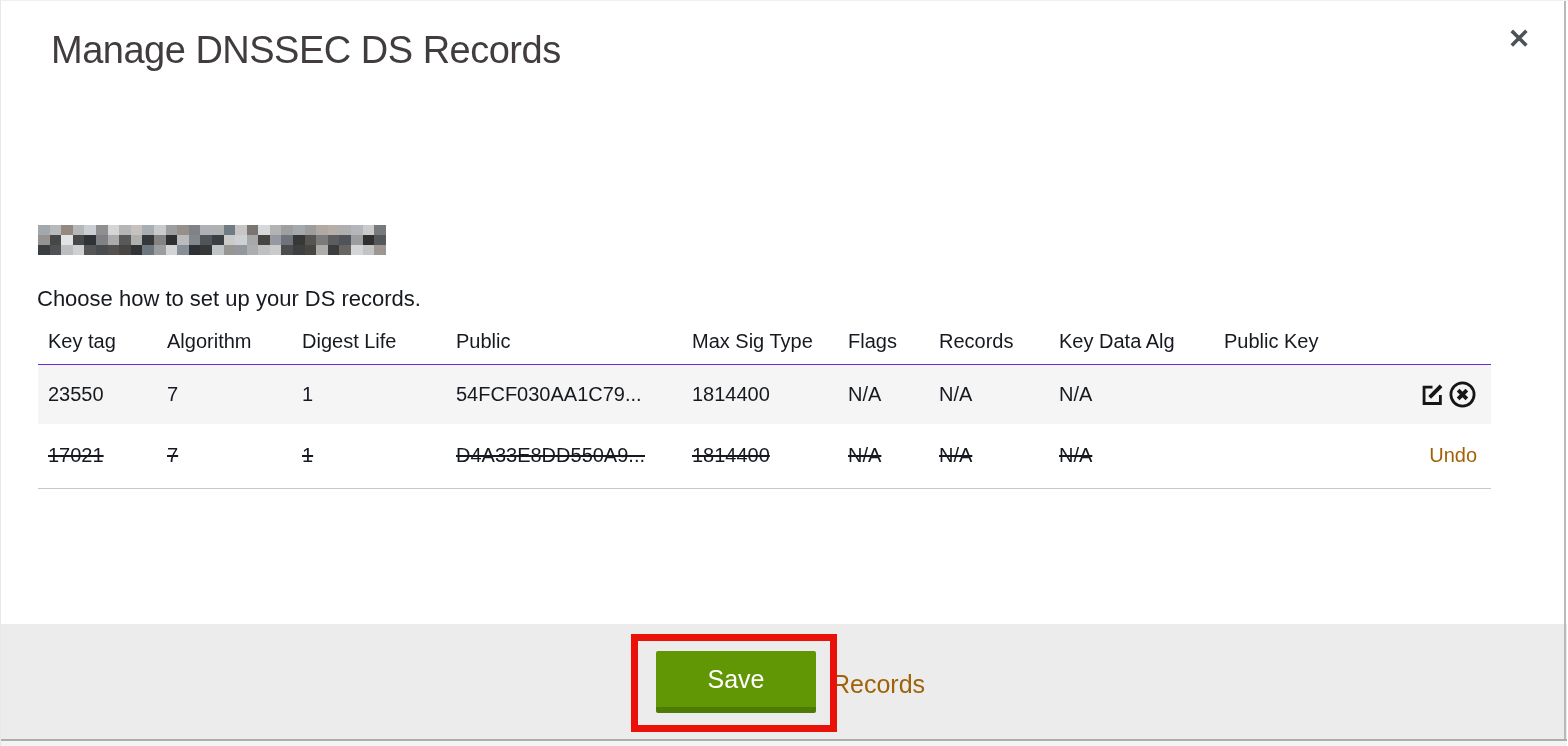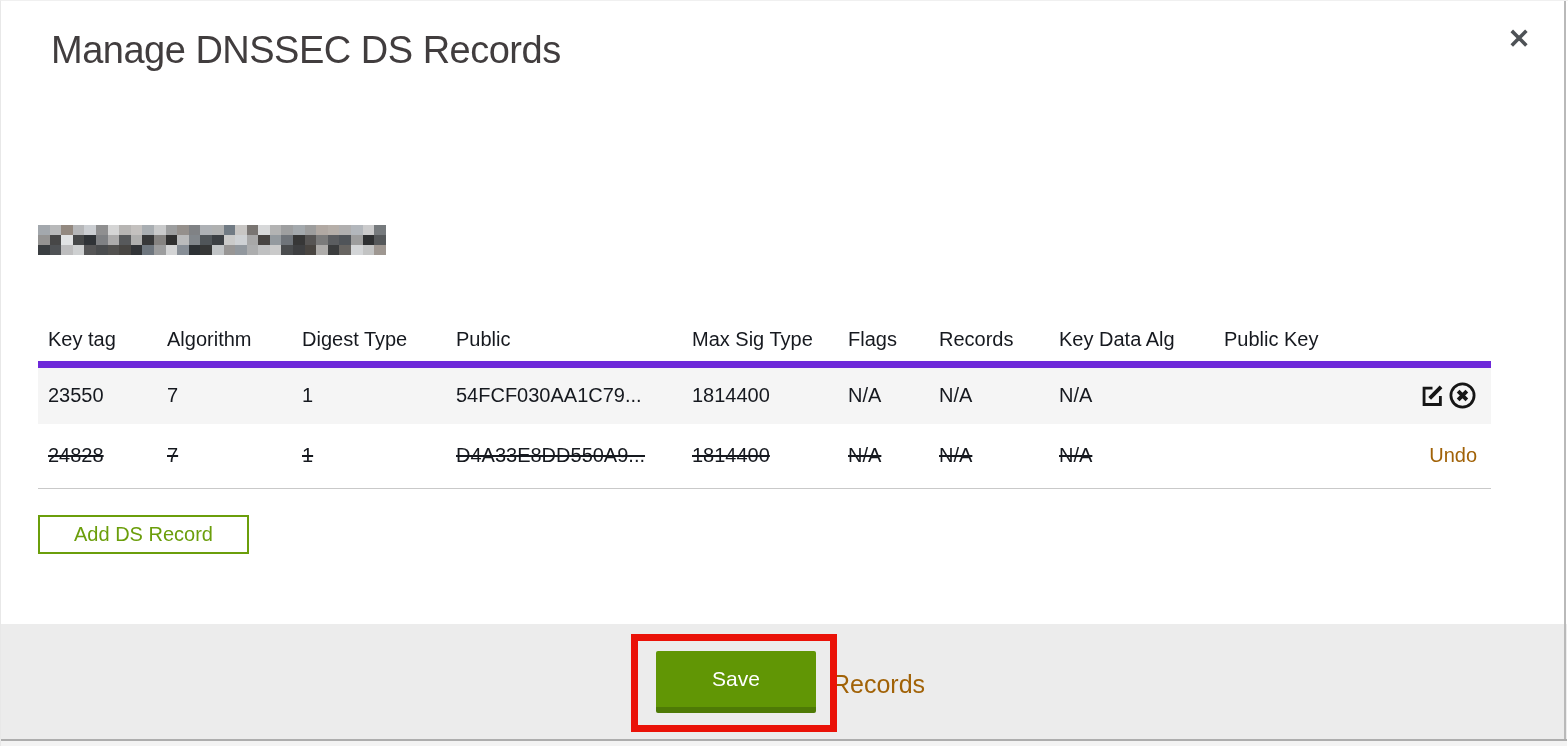--- a/index.html
+++ b/index.html
@@ -90,21 +90,21 @@
   }
   table.ds-table td {
     height: 60px;
     vertical-align: middle;
     white-space: nowrap;
     overflow: hidden;
   }
   table.ds-table th:first-child,
   table.ds-table td:first-child { padding-left: 10px; }
 
-  tr.row-existing { background: #f5f5f5; border-top: 7px solid #6d28d9; margin-top: 39px; }
+  tr.row-existing { background: #f5f5f5; border-top: 1px solid #6d28d9; margin-top: 39px; }
   tr.row-deleted  { background: #ffffff; border-bottom: 1px solid #c9c9c9; }
   tr.row-deleted td { height: 64px; text-decoration: line-through; }
   tr.row-deleted td.actions-cell { text-decoration: none; }
 
   td.actions-cell { text-align: right; padding-right: 14px; }
   .icon-btn {
     display: inline-block;
     vertical-align: middle;
     background: none; border: none; padding: 0;
     cursor: pointer;
@@ -148,21 +148,21 @@
 
   .save-btn {
     position: absolute;
     left: 655px; top: 27px;
     width: 160px; height: 62px;
     background: #619605;
     border: none;
     border-bottom: 6px solid #4e7a06;
     border-radius: 2px;
     color: #ffffff;
-    font-size: 21px;
+    font-size: 25px;
     font-family: "Liberation Sans", sans-serif;
     cursor: pointer;
   }
 
   .cancel-link {
     position: absolute;
     left: 831px; top: 46px;
     font-size: 25px;
   }
 </style>
@@ -261,39 +261,40 @@
       <div class="px" style="background: rgb(62, 63, 65);"></div>
       <div class="px" style="background: rgb(73, 69, 65);"></div>
       <div class="px" style="background: rgb(174, 172, 170);"></div>
       <div class="px" style="background: rgb(59, 60, 61);"></div>
       <div class="px" style="background: rgb(103, 100, 97);"></div>
       <div class="px" style="background: rgb(211, 213, 215);"></div>
       <div class="px" style="background: rgb(194, 195, 195);"></div>
       <div class="px" style="background: rgb(158, 151, 145);"></div>
     </div>
 
+  <p class="instruction">Choose how to set up your DS records.</p>
 
   <table class="ds-table">
     <colgroup>
       <col style="width:129px">
         <col style="width:135px">
         <col style="width:154px">
       <col style="width:236px">
         <col style="width:156px">
         <col style="width:91px">
       <col style="width:120px">
         <col style="width:165px">
         <col style="width:172px">
       <col style="width:95px">
     </colgroup>
     <thead>
       <tr>
         <th>Key tag</th>
         <th>Algorithm</th>
-        <th>Digest Type</th>
+        <th>Digest Life</th>
         <th>Public</th>
         <th>Max Sig Type</th>
         <th>Flags</th>
         <th>Records</th>
         <th>Key Data Alg</th>
         <th>Public Key</th>
         <th></th>
       </tr>
     </thead>
     <tbody>
@@ -315,37 +316,36 @@
             </svg>
           </button><button class="icon-btn">
             <svg width="29" height="29" viewBox="0 0 24 24" fill="none" stroke="#161616" stroke-width="2.3">
               <circle cx="12" cy="12" r="9.6"></circle>
               <path d="M8.4 8.4 L15.6 15.6 M15.6 8.4 L8.4 15.6" stroke-width="3.2"></path>
             </svg>
           </button>
         </td>
       </tr>
       <tr class="row-deleted">
-        <td>24828</td>
+        <td>17021</td>
         <td>7</td>
         <td>1</td>
         <td>D4A33E8DD550A9...</td>
         <td>1814400</td>
         <td>N/A</td>
         <td>N/A</td>
         <td>N/A</td>
         <td></td>
         <td class="actions-cell">
           <a class="link undo-link">Undo</a>
         </td>
       </tr>
     </tbody>
   </table>
 
-  <button class="add-btn">Add DS Record</button>
 
   <div class="footer">
     <button class="save-btn">Save</button>
     <a class="link cancel-link">Records</a>
     <div class="annotation-rect"></div>
   </div>
 
   <div class="right-edge"></div>
   <div class="bottom-strip"></div>
 

